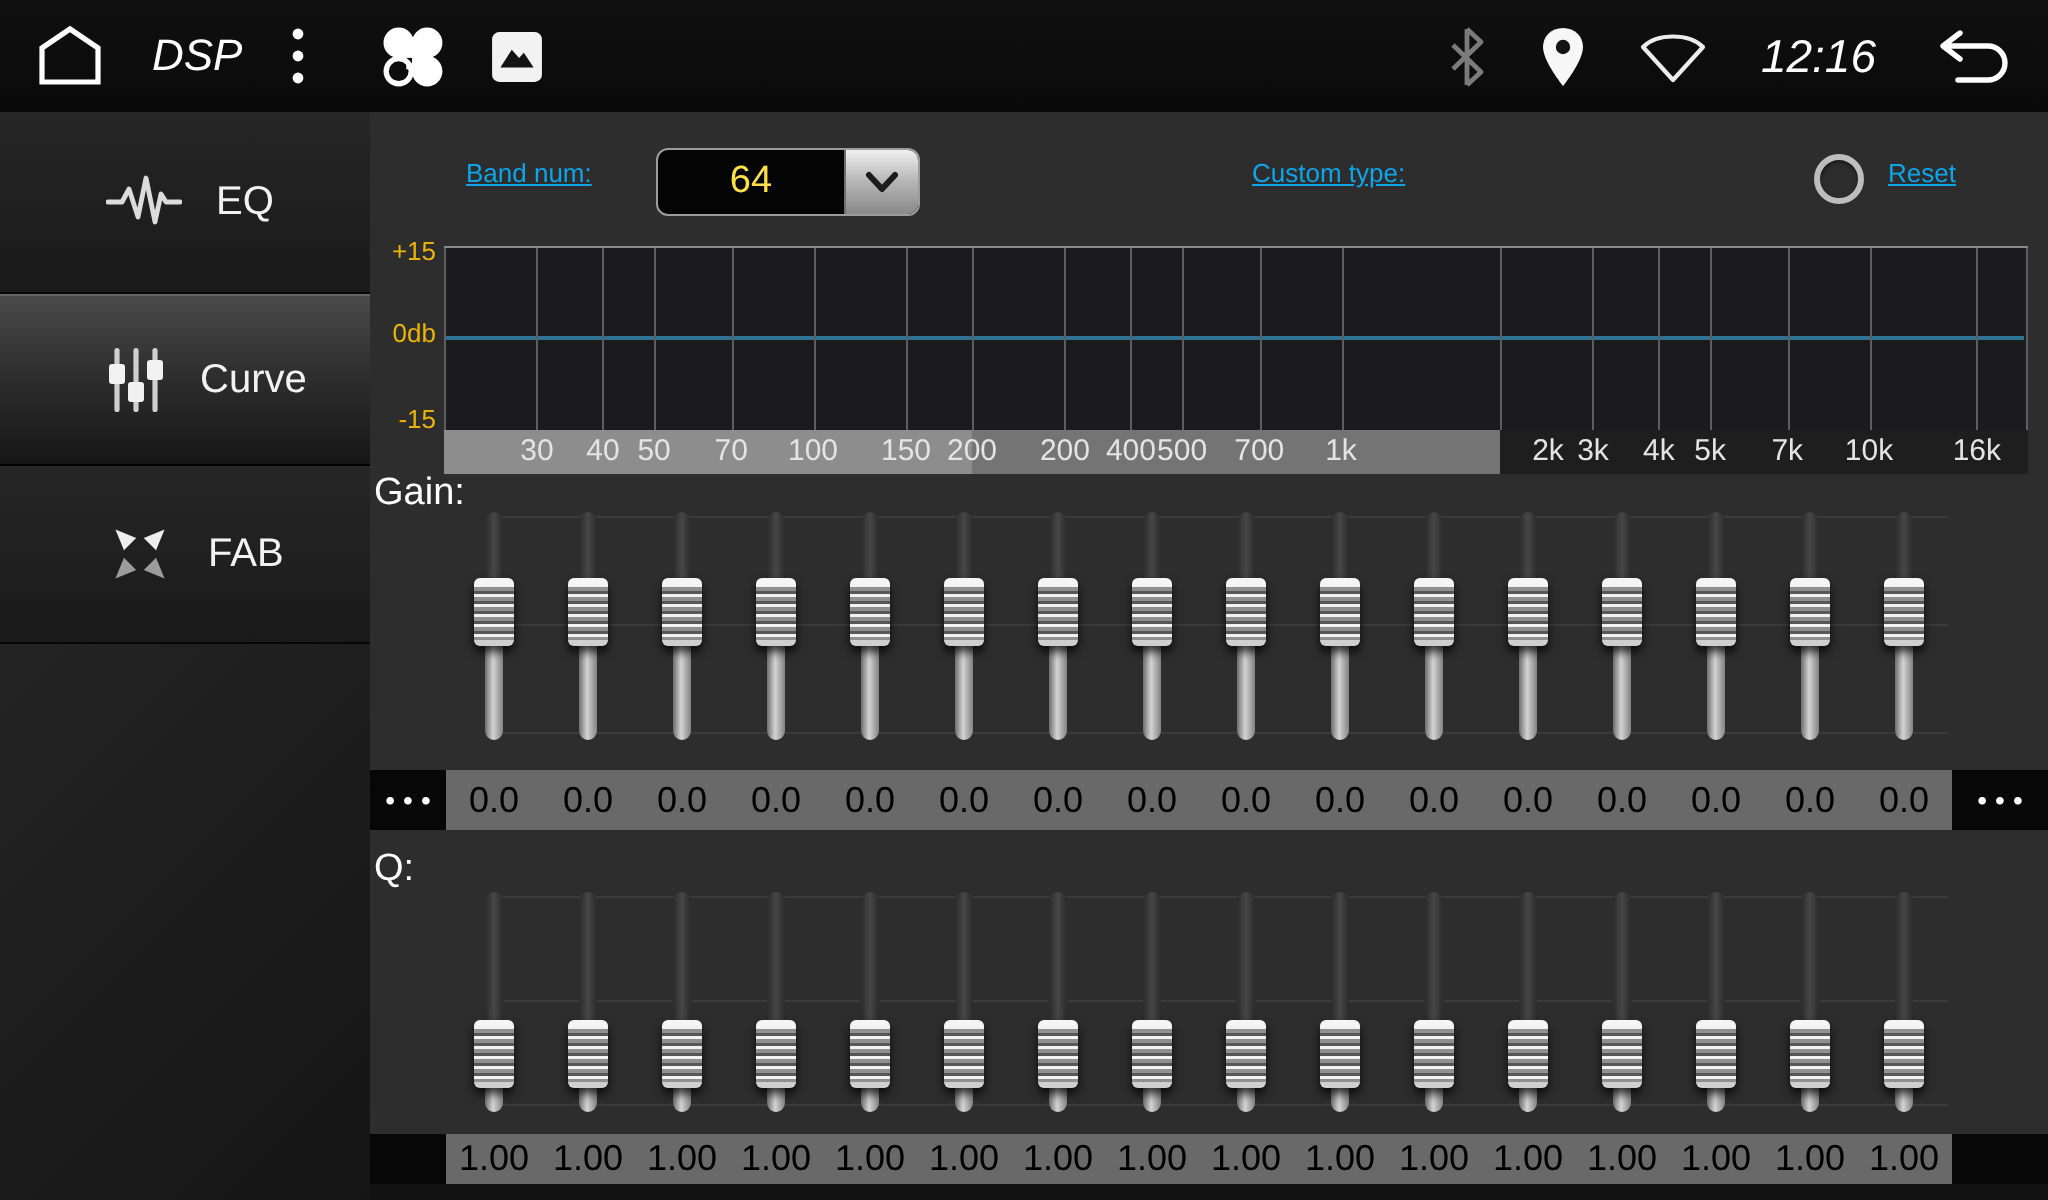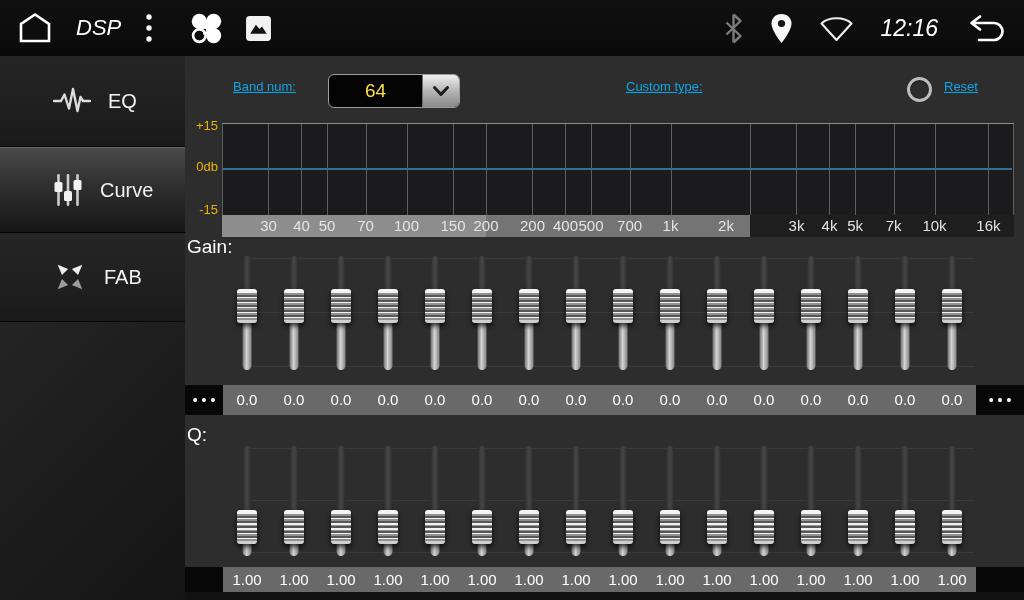--- a/index.html
+++ b/index.html
@@ -63,21 +63,21 @@
   .thumb { position:absolute; left:50%; transform:translateX(-50%); top:calc(var(--p) - 17px);
            width:20px; height:34px; border-radius:3px;
            background:repeating-linear-gradient(180deg,#f2f2f2 0 1.5px,#909090 1.5px 3.5px,#575757 3.5px 5px);
            border-top:3px solid #f5f5f5; border-bottom:3px solid #cfcfcf;
            box-shadow:0 3px 5px rgba(0,0,0,.75); }
 
   .strip { position:absolute; left:38px; width:753px; background:#696969; }
   .dotbox { position:absolute; background:#070707; color:#fff; display:flex;
             align-items:center; justify-content:center; font-size:14px;
             letter-spacing:4px; cursor:pointer; padding-left:4px; }
-  .cell { position:absolute; transform:translateX(-50%); color:#ffffff; font-size:15px; }
+  .cell { position:absolute; transform:translateX(-50%); color:#000000; font-size:18px; }
   .bottombar { position:absolute; left:0; top:536px; width:839px; height:8px; background:#121212; }
 
   svg { display:block; }
 </style>
 </head>
 <body>
 
 <div id="stage">
 
   <div class="topbar">
@@ -228,21 +228,21 @@
         <span class="flab" style="left: 105.056px;">50</span>
         <span class="flab" style="left: 143.634px;">70</span>
         <span class="flab" style="left: 184.528px;">100</span>
         <span class="flab" style="left: 231.016px;">150</span>
         <span class="flab" style="left: 264px;">200</span>
         <span class="flab" style="left: 310.488px;">200</span>
         <span class="flab" style="left: 343.472px;">400</span>
         <span class="flab" style="left: 369.056px;">500</span>
         <span class="flab" style="left: 407.634px;">700</span>
         <span class="flab" style="left: 448.528px;">1k</span>
-        <span class="flab" style="left: 504px;">2k</span>
+        <span class="flab" style="left: 552px;">2k</span>
         <span class="flab" style="left: 574.488px;">3k</span>
         <span class="flab" style="left: 607.472px;">4k</span>
         <span class="flab" style="left: 633.056px;">5k</span>
         <span class="flab" style="left: 671.634px;">7k</span>
         <span class="flab" style="left: 712.528px;">10k</span>
         <span class="flab" style="left: 766.416px;">16k</span>
       </div>
 
     <span class="sec-label" style="left:2px; top:180px">Gain:</span>
     <div class="bank" id="gain-bank" style="top:198px; height:118px">

